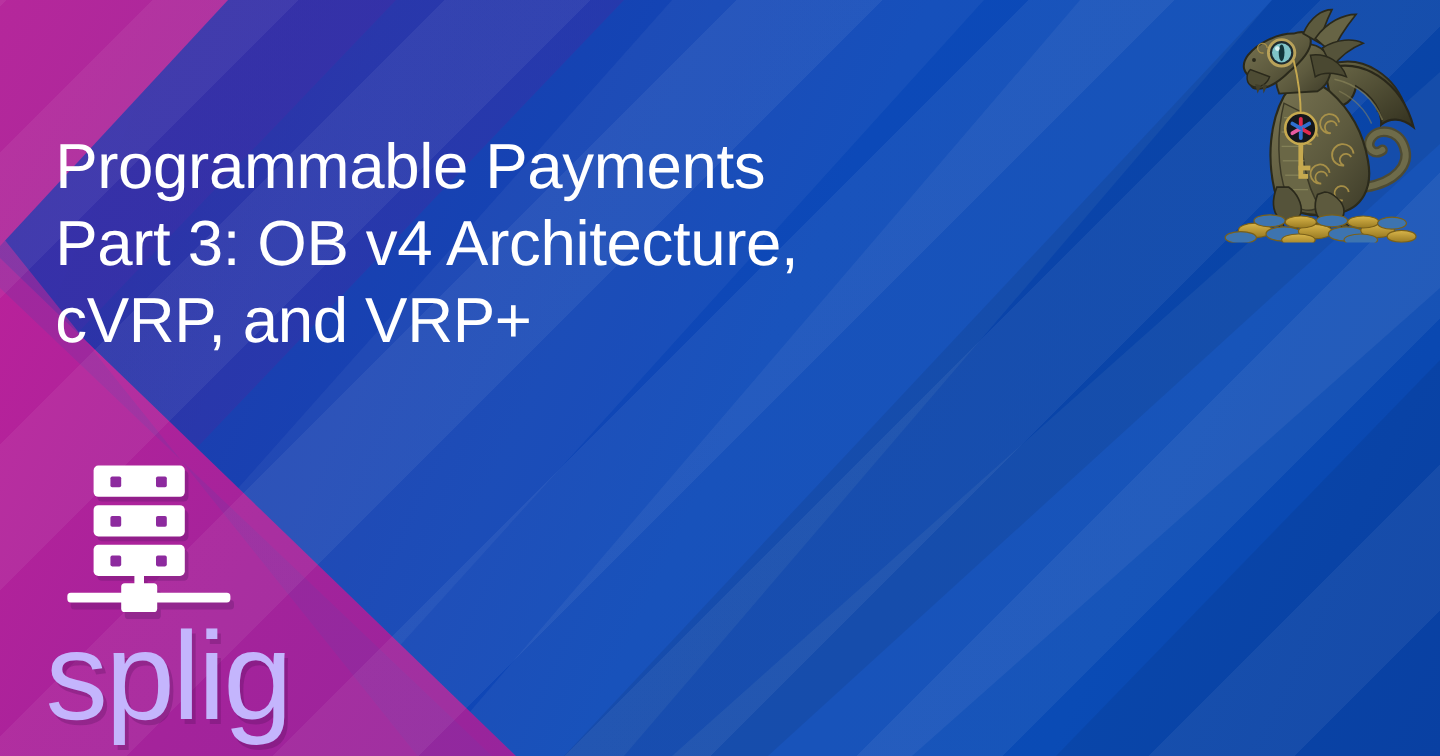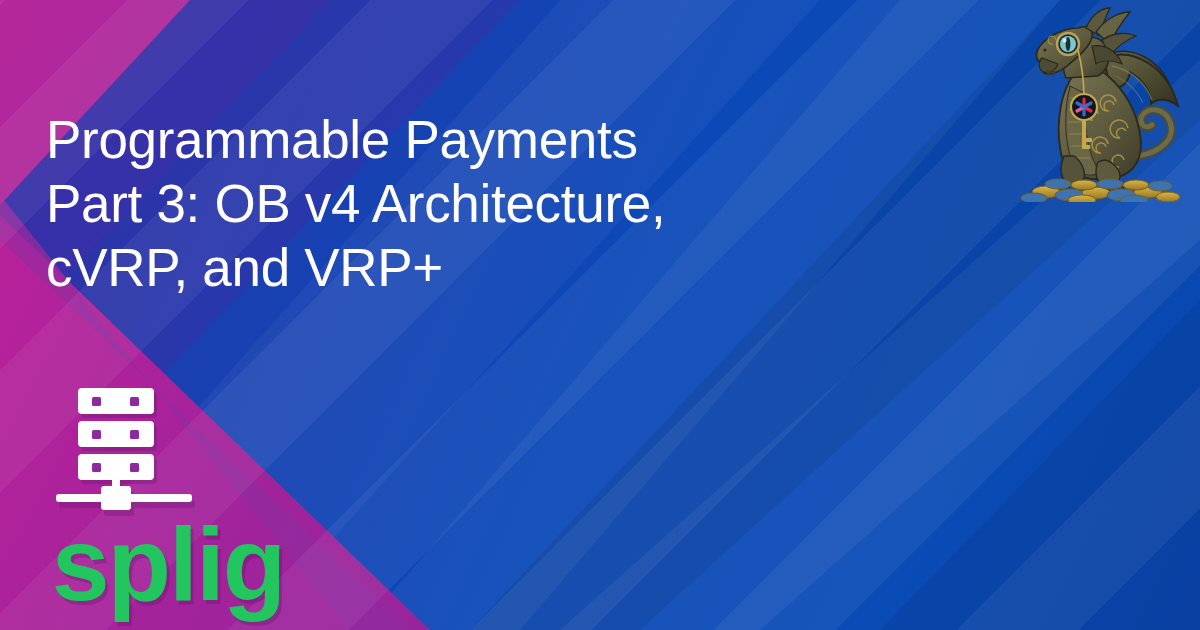--- a/index.html
+++ b/index.html
@@ -99,28 +99,27 @@
     white-space:pre-wrap;
   }
 
   
   .logo { position:absolute; left:38px; bottom:14px; width:260px; }
 
   .logo-mark { position:relative; width:140px; height:130px; margin-left:18px; }
   .logo-mark svg { display:block; }
 
   .logo-word {
-    color:#22c55e;
+    color:#c4b5fd;
     font-size:104px;
-    font-weight:700;
+    font-weight:400;
     line-height:104px;
     letter-spacing:-2px;
     margin-top:-4px;
     text-shadow:3px 4px 0 rgba(60,10,70,.22);
-    text-align:center;
   }
 
   
   .dragon {
     position:absolute;
     right:8px; top:6px;
     width:180px; height:196px;
   }
   .dragon svg { display:block; width:180px; height:196px; }
 </style>

